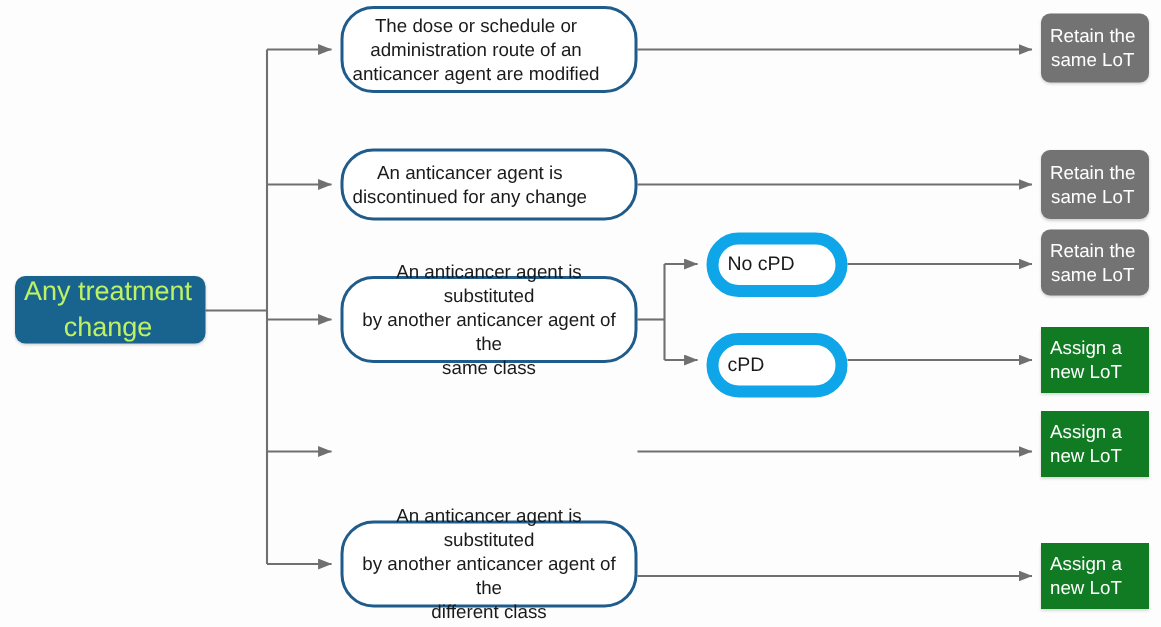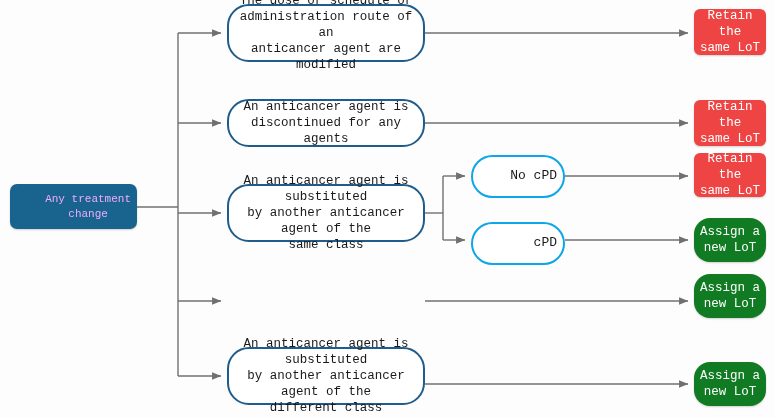--- a/index.html
+++ b/index.html
@@ -21,68 +21,67 @@
     top: 0;
     width: 774px;
     height: 418px;
     pointer-events: none;
   }
   .node {
     position: absolute;
     box-sizing: border-box;
     display: flex;
     align-items: center;
-    justify-content: flex-end;
+    justify-content: flex-start;
     text-align: center;
     line-height: 1.28;
-    font-family: Liberation Mono, monospace;
   }
   .node .label {
     display: block;
     white-space: pre-line;
     padding: 0 6px;
   }
 
   
   .node-start {
     background: #18648e;
-    color: #f0abfc;
+    color: #bef264;
     border-radius: 7px;
-    font-size: 11px;
+    font-size: 18px;
     box-shadow: 0 1px 2px rgba(0,0,0,0.18);
   }
 
   
   .node-cond {
     background: #ffffff;
     color: #1a1a1a;
     border: 2px solid #1f5c8b;
     border-radius: 22px;
     font-size: 12.5px;
   }
   .node-pill {
     background: #ffffff;
     color: #1a1a1a;
-    border: 2px solid #0ea5e9;
+    border: 8px solid #0ea5e9;
     border-radius: 40px;
     font-size: 13px;
   }
 
   
   .node-retain {
-    background: #ef4444;
+    background: #737373;
     color: #ffffff;
     border-radius: 6px;
     font-size: 12.5px;
     box-shadow: 0 1px 2px rgba(0,0,0,0.18);
   }
   .node-assign {
     background: #107b22;
     color: #ffffff;
-    border-radius: 16px;
+    border-radius: 0;
     font-size: 12.5px;
     box-shadow: 0 1px 2px rgba(0,0,0,0.18);
   }
 </style>
 </head>
 <body>
 
 <div id="canvas">
 
   <svg class="edges" viewBox="0 0 774 418" xmlns="http://www.w3.org/2000/svg">
@@ -127,21 +126,21 @@
   </div>
 
   <div class="node node-cond" style="left:227px; top:4px; width:198px; height:58px;">
     <span class="label">The dose or schedule or
 administration route of an
 anticancer agent are modified</span>
   </div>
 
   <div class="node node-cond" style="left:227px; top:99px; width:198px; height:48px;">
     <span class="label">An anticancer agent is
-discontinued for any agents</span>
+discontinued for any change</span>
   </div>
 
   <div class="node node-cond" style="left:227px; top:184px; width:198px; height:58px;">
     <span class="label">An anticancer agent is substituted
 by another anticancer agent of the
 same class</span>
   </div>
 
 
   <div class="node node-cond" style="left:227px; top:347px; width:198px; height:58px;">

